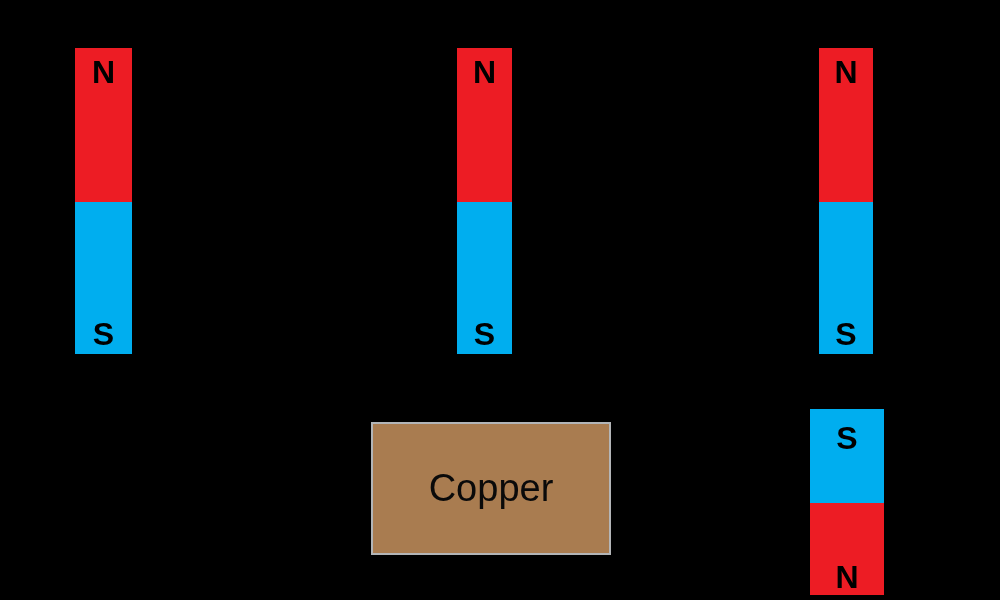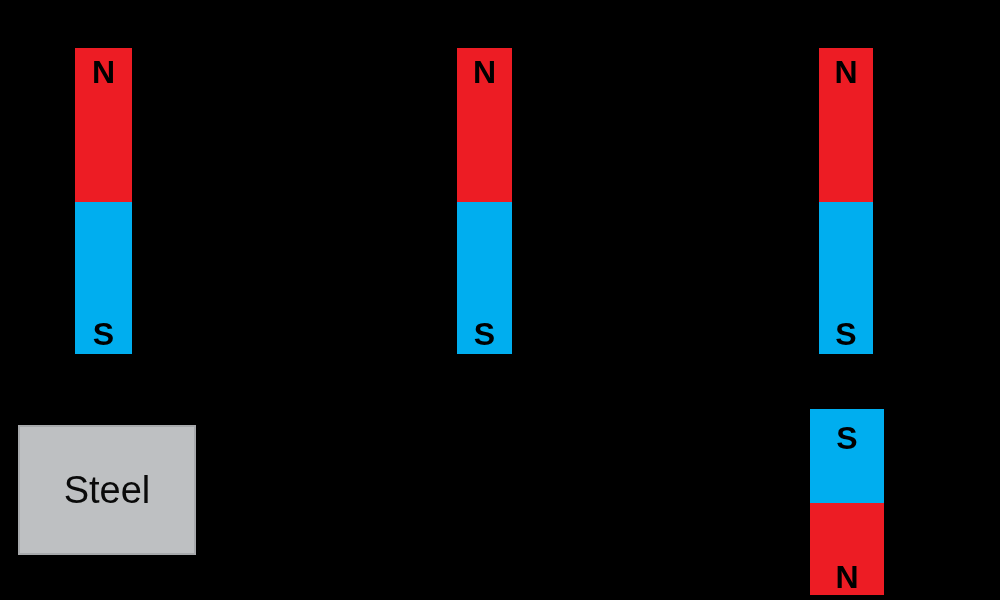--- a/index.html
+++ b/index.html
@@ -70,31 +70,31 @@
 <div class="scene">
 
   <div class="magnet magnet-1">
     <div class="pole pole-north tall-north label-top">
       <span class="pole-label">N</span>
     </div>
     <div class="pole pole-south tall-south label-bottom">
       <span class="pole-label">S</span>
     </div>
   </div>
-  <div class="block block-steel steel-block">
-    <span class="block-label">Steel</span>
-  </div>
 
   <div class="magnet magnet-2">
     <div class="pole pole-north tall-north label-top">
       <span class="pole-label">N</span>
     </div>
     <div class="pole pole-south tall-south label-bottom">
       <span class="pole-label">S</span>
     </div>
+  </div>
+  <div class="block block-copper copper-block">
+    <span class="block-label">Copper</span>
   </div>
 
   <div class="magnet magnet-3">
     <div class="pole pole-north tall-north label-top">
       <span class="pole-label">N</span>
     </div>
     <div class="pole pole-south tall-south label-bottom">
       <span class="pole-label">S</span>
     </div>
   </div>

